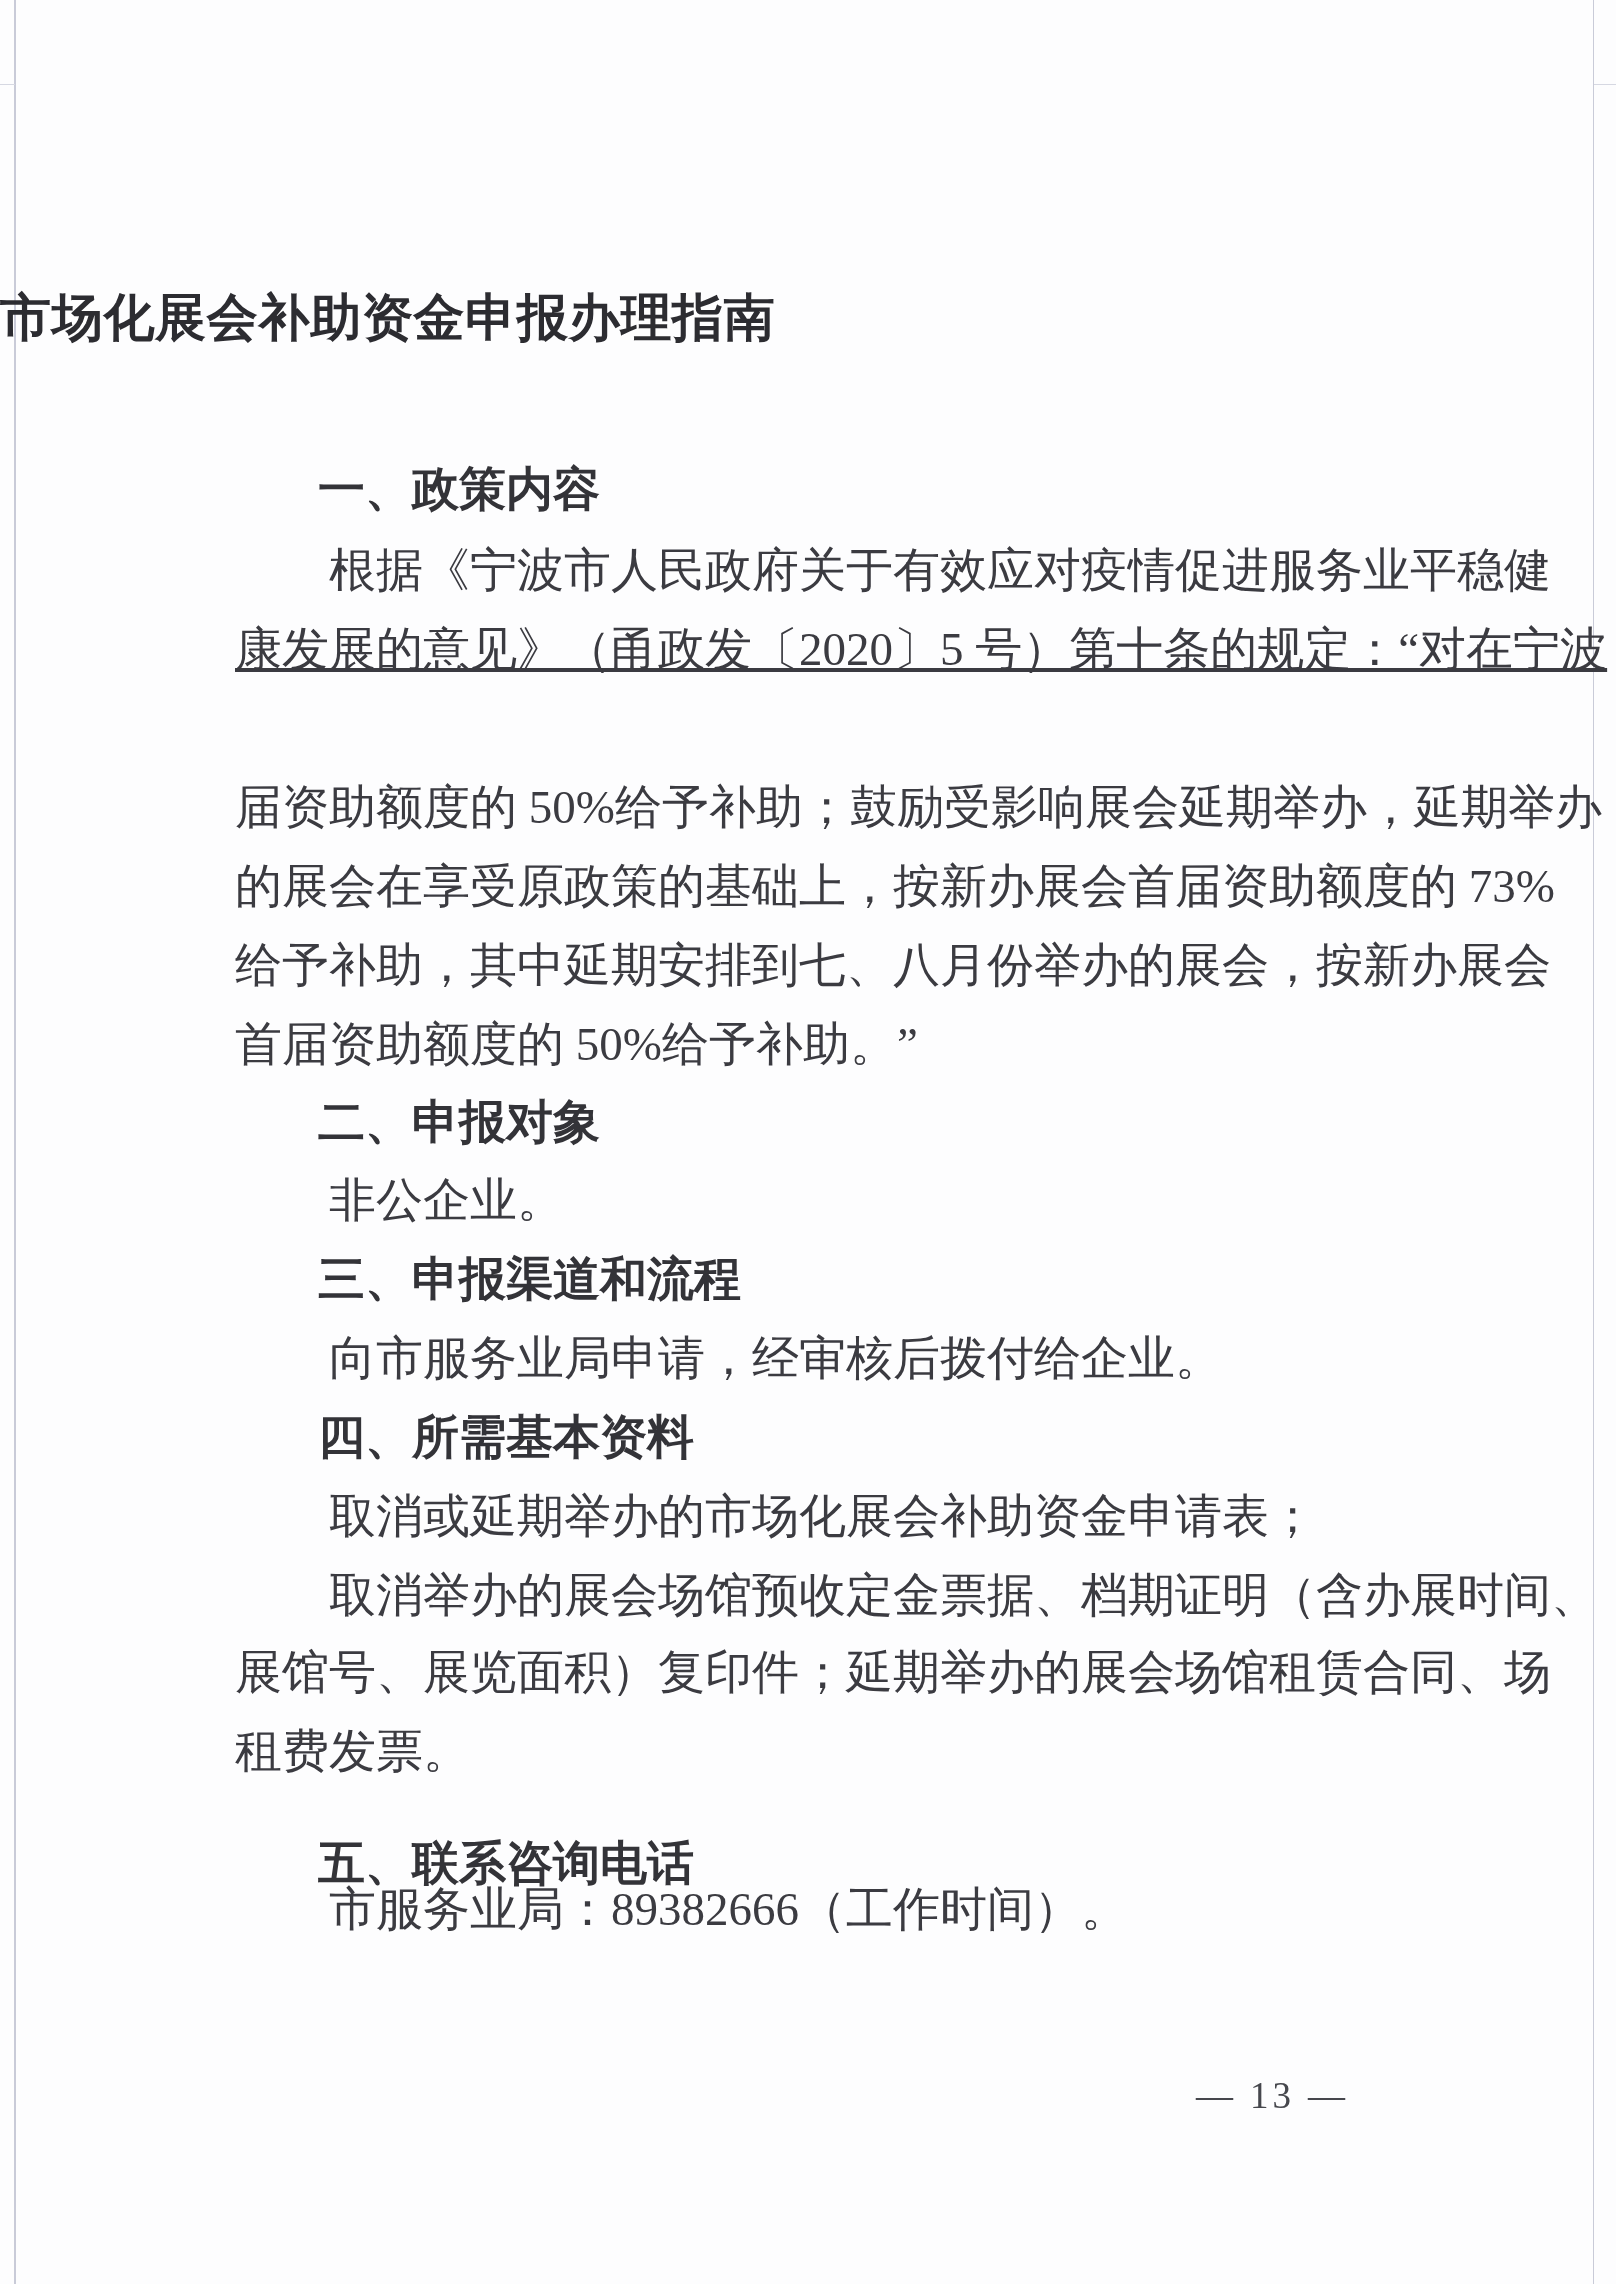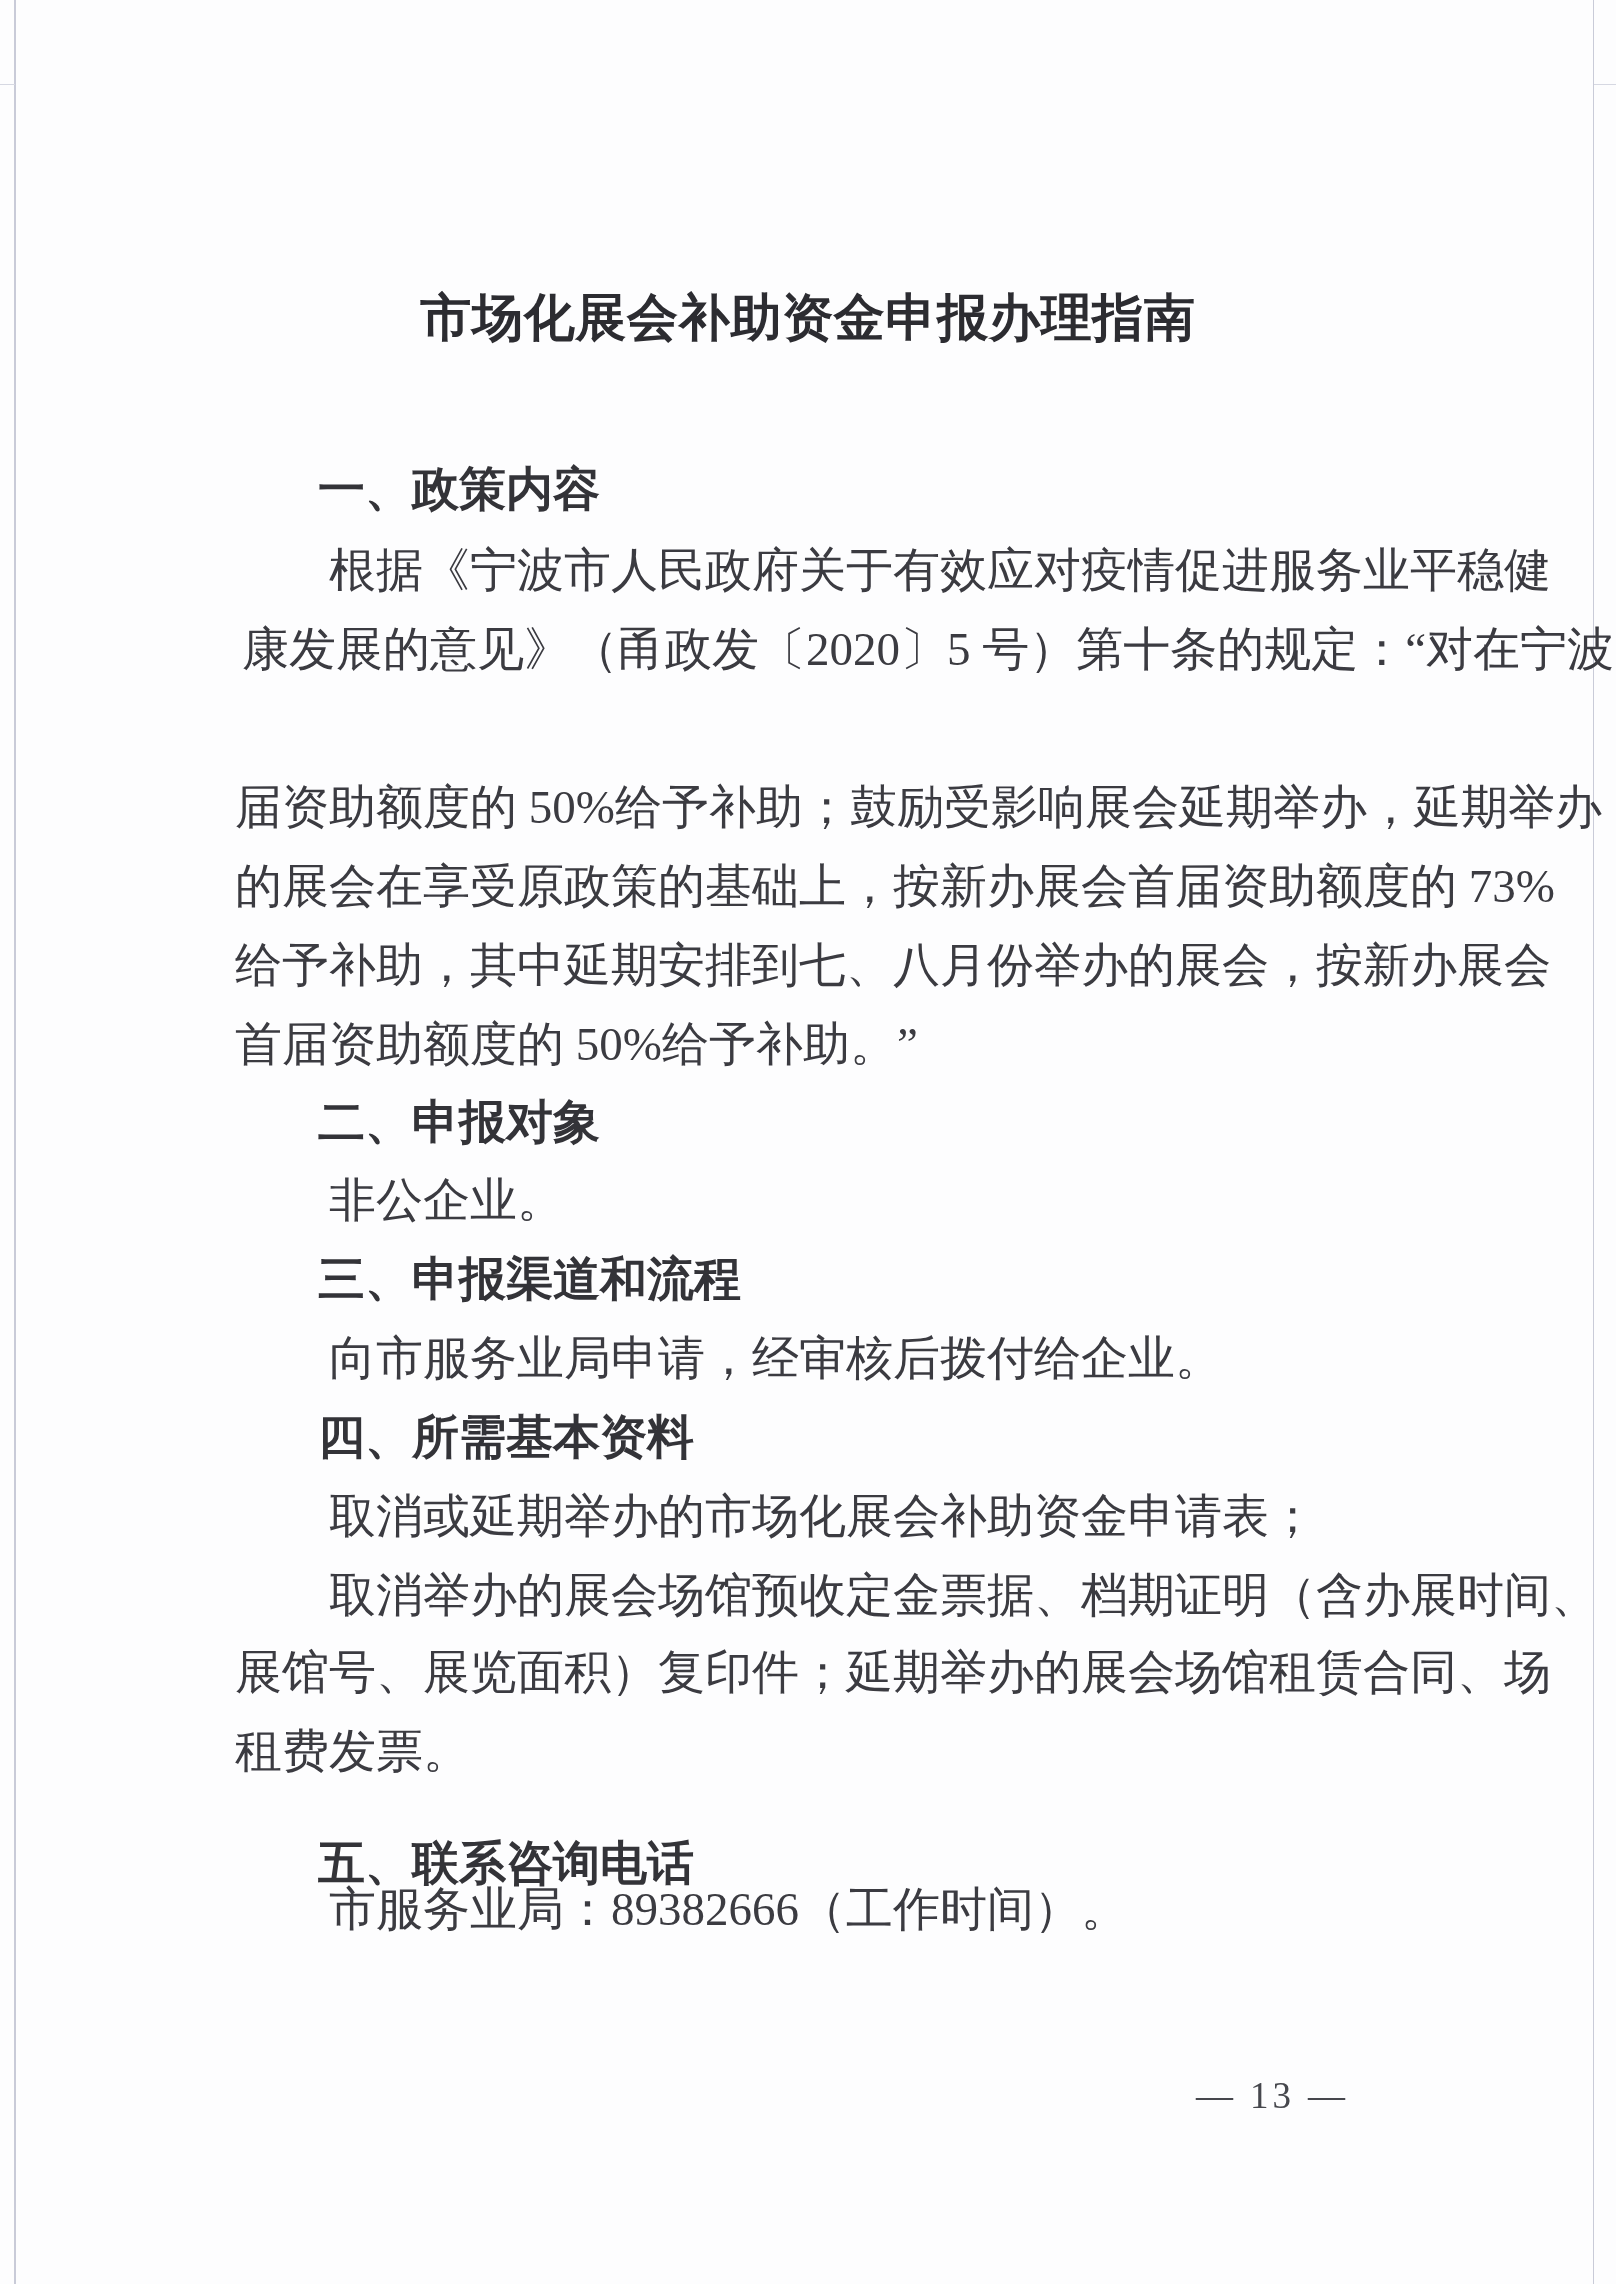--- a/index.html
+++ b/index.html
@@ -33,21 +33,20 @@
     background: #d6d8e2;
   }
   .edge-h.left  { left: 0; width: 15px; }
   .edge-h.right { left: 1594px; width: 22px; }
 
   .doc-title {
     position: absolute;
     top: 292px;
     left: 0;
     width: 100%;
-    text-align: center;
     font-family: "Liberation Sans", sans-serif;
     font-weight: 900;
     font-size: 51px;
     line-height: 1;
     letter-spacing: 0.7px;
     color: #2c2c31;
   }
   .line {
     position: absolute;
     font-size: 47px;
@@ -76,21 +75,21 @@
 
   <div class="edge-v left"></div>
   <div class="edge-v right"></div>
   <div class="edge-h left"></div>
   <div class="edge-h right"></div>
 
   <div class="doc-title">市场化展会补助资金申报办理指南</div>
 
   <div class="line heading" style="top:464px;  left:318px;">一、政策内容</div>
   <div class="line" style="top:545px;  left:329px;">根据《宁波市人民政府关于有效应对疫情促进服务业平稳健</div>
-  <div class="line" style="top:624px;  left:242px;">康发展的意见》（甬政发〔2020〕5 号）第十条的规定：“对在宁波</div>
+  <div class="line" style="top:624px;  left:235px;text-decoration:underline;">康发展的意见》（甬政发〔2020〕5 号）第十条的规定：“对在宁波</div>
   <div class="line" style="top:782px; left:235px;">届资助额度的 50%给予补助；鼓励受影响展会延期举办，延期举办</div>
   <div class="line" style="top:861px; left:235px;">的展会在享受原政策的基础上，按新办展会首届资助额度的 73%</div>
   <div class="line" style="top:940px; left:235px;">给予补助，其中延期安排到七、八月份举办的展会，按新办展会</div>
   <div class="line" style="top:1019px; left:235px;">首届资助额度的 50%给予补助。”</div>
 
   <div class="line heading" style="top:1097px; left:318px;">二、申报对象</div>
   <div class="line" style="top:1175px; left:329px;">非公企业。</div>
 
   <div class="line heading" style="top:1254px; left:318px;">三、申报渠道和流程</div>
   <div class="line" style="top:1333px; left:329px;">向市服务业局申请，经审核后拨付给企业。</div>

